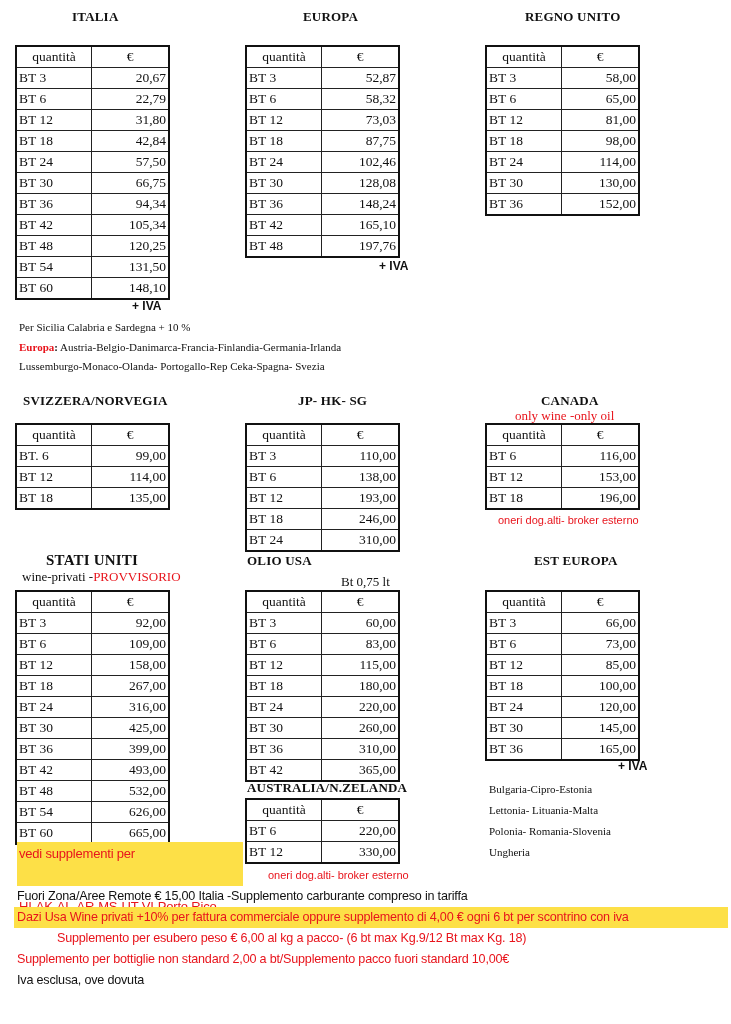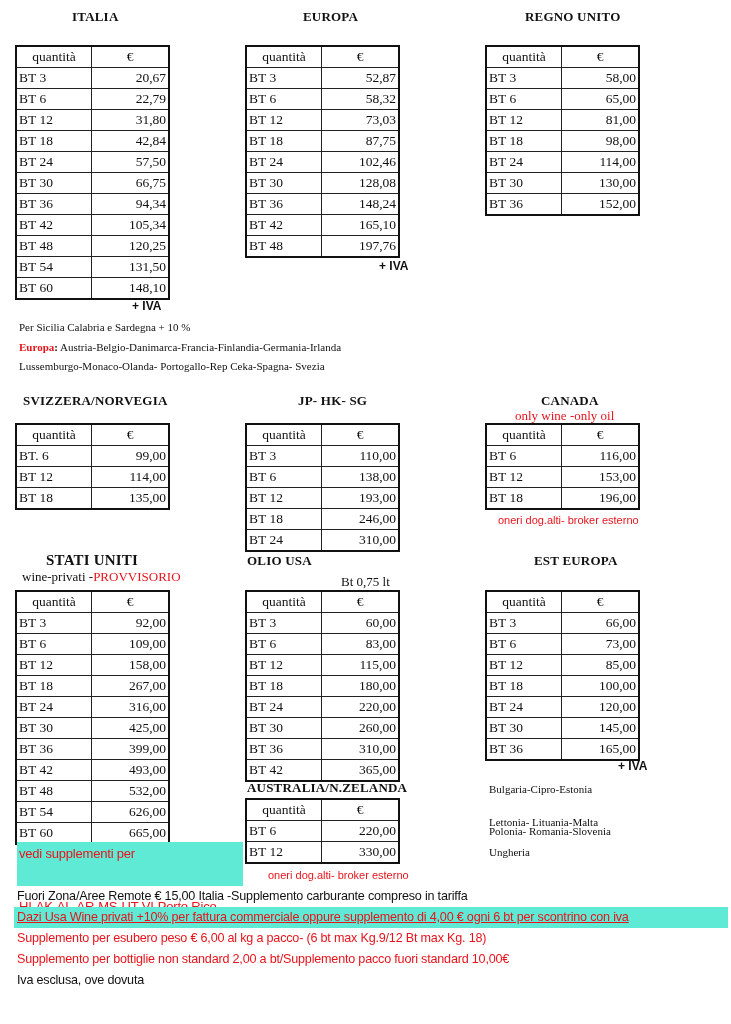--- a/index.html
+++ b/index.html
@@ -26,21 +26,21 @@
     border: 1px solid #222; padding: 0 2px; height: 20px; line-height: 20px;
     white-space: nowrap; font-weight: normal;
   }
   table.rate th { }
   table.rate td.q { text-align: left; width: 70px; }
   table.rate td.v { text-align: right; width: 72px; }
   table.rate th.qh { width: 70px; }
   table.rate th.vh { width: 72px; }
   .iva { font-family: Liberation Sans, sans-serif; font-weight: bold; font-size: 12px; white-space: nowrap; }
   .line { font-family: "Liberation Serif", "DejaVu Serif", serif; font-size: 11px; white-space: nowrap; line-height: 20px; }
-  .hl { background: #5eead4; text-decoration: underline; }
+  .hl { background: #fde047; }
   .note { font-size: 11px; color: #e8141c; font-family: "Liberation Sans", "DejaVu Sans", sans-serif; white-space: nowrap; }
   .cond { font-family: "Liberation Sans", "DejaVu Sans", sans-serif; font-size: 12.6px; letter-spacing: -0.2px; }
 </style>
 </head>
 <body>
 
 <div class="abs title" style="left:72px;top:9px;">ITALIA</div>
 <div class="abs title" style="left:303px;top:9px;">EUROPA</div>
 <div class="abs title" style="left:525px;top:9px;">REGNO UNITO</div>
 
@@ -394,21 +394,21 @@
       </tr>
       <tr>
         <td class="q">BT 36</td>
         <td class="v">165,00</td>
       </tr>
     </tbody>
   </table>
 
 <div class="abs iva" style="left:618px;top:759px;">+ IVA</div>
 <div class="abs line" style="left:489px;top:779px;">Bulgaria-Cipro-Estonia</div>
-<div class="abs line" style="left:489px;top:800px;margin-top:12px;">Lettonia- Lituania-Malta</div>
+<div class="abs line" style="left:489px;top:800px;">Lettonia- Lituania-Malta</div>
 <div class="abs line" style="left:489px;top:821px;">Polonia- Romania-Slovenia</div>
 <div class="abs line" style="left:489px;top:842px;">Ungheria</div>
 
 <div class="abs title" style="left:247px;top:780px;">AUSTRALIA/N.ZELANDA</div>
 <table class="rate" style="left:245px;top:798px;">
     <tbody>
       <tr>
         <th class="qh">quantità</th>
         <th class="vh">€</th>
       </tr>
@@ -425,16 +425,16 @@
 <div class="abs note" style="left:268px;top:869px;">oneri dog.alti- broker esterno</div>
 
 <div class="abs hl" style="left:17px;top:842px;width:226px;height:44px;">
   <div class="line red cond" style="position:absolute;left:2px;top:2px;font-size:13px;">vedi supplementi per</div>
   <div class="line red cond" style="position:absolute;left:2px;top:23px;font-size:13px;margin-top:32px;">HI-AK-AL-AR-MS-UT-VI-Porto Rico</div>
 </div>
 
 <div class="abs" style="left:17px;top:886px;width:714px;">
   <div class="line cond" style="height:21px;">Fuori Zona/Aree Remote € 15,00 Italia -Supplemento carburante compreso in tariffa</div>
   <div class="line cond red hl" style="height:21px;width:711px;margin-left:-3px;padding-left:3px;">Dazi Usa Wine privati +10% per fattura commerciale oppure supplemento di 4,00 € ogni 6 bt per scontrino con iva</div>
-  <div class="line cond red" style="height:21px;">Supplemento per esubero peso € 6,00 al kg a pacco- (6 bt max Kg.9/12 Bt max Kg. 18)</div>
+  <div class="line cond red" style="height:21px;margin-left:40px;">Supplemento per esubero peso € 6,00 al kg a pacco- (6 bt max Kg.9/12 Bt max Kg. 18)</div>
   <div class="line cond red" style="height:21px;">Supplemento per bottiglie  non standard 2,00 a bt/Supplemento pacco fuori standard 10,00€</div>
   <div class="line cond" style="height:21px;">Iva esclusa, ove dovuta</div>
 </div>
 
 </body></html>

